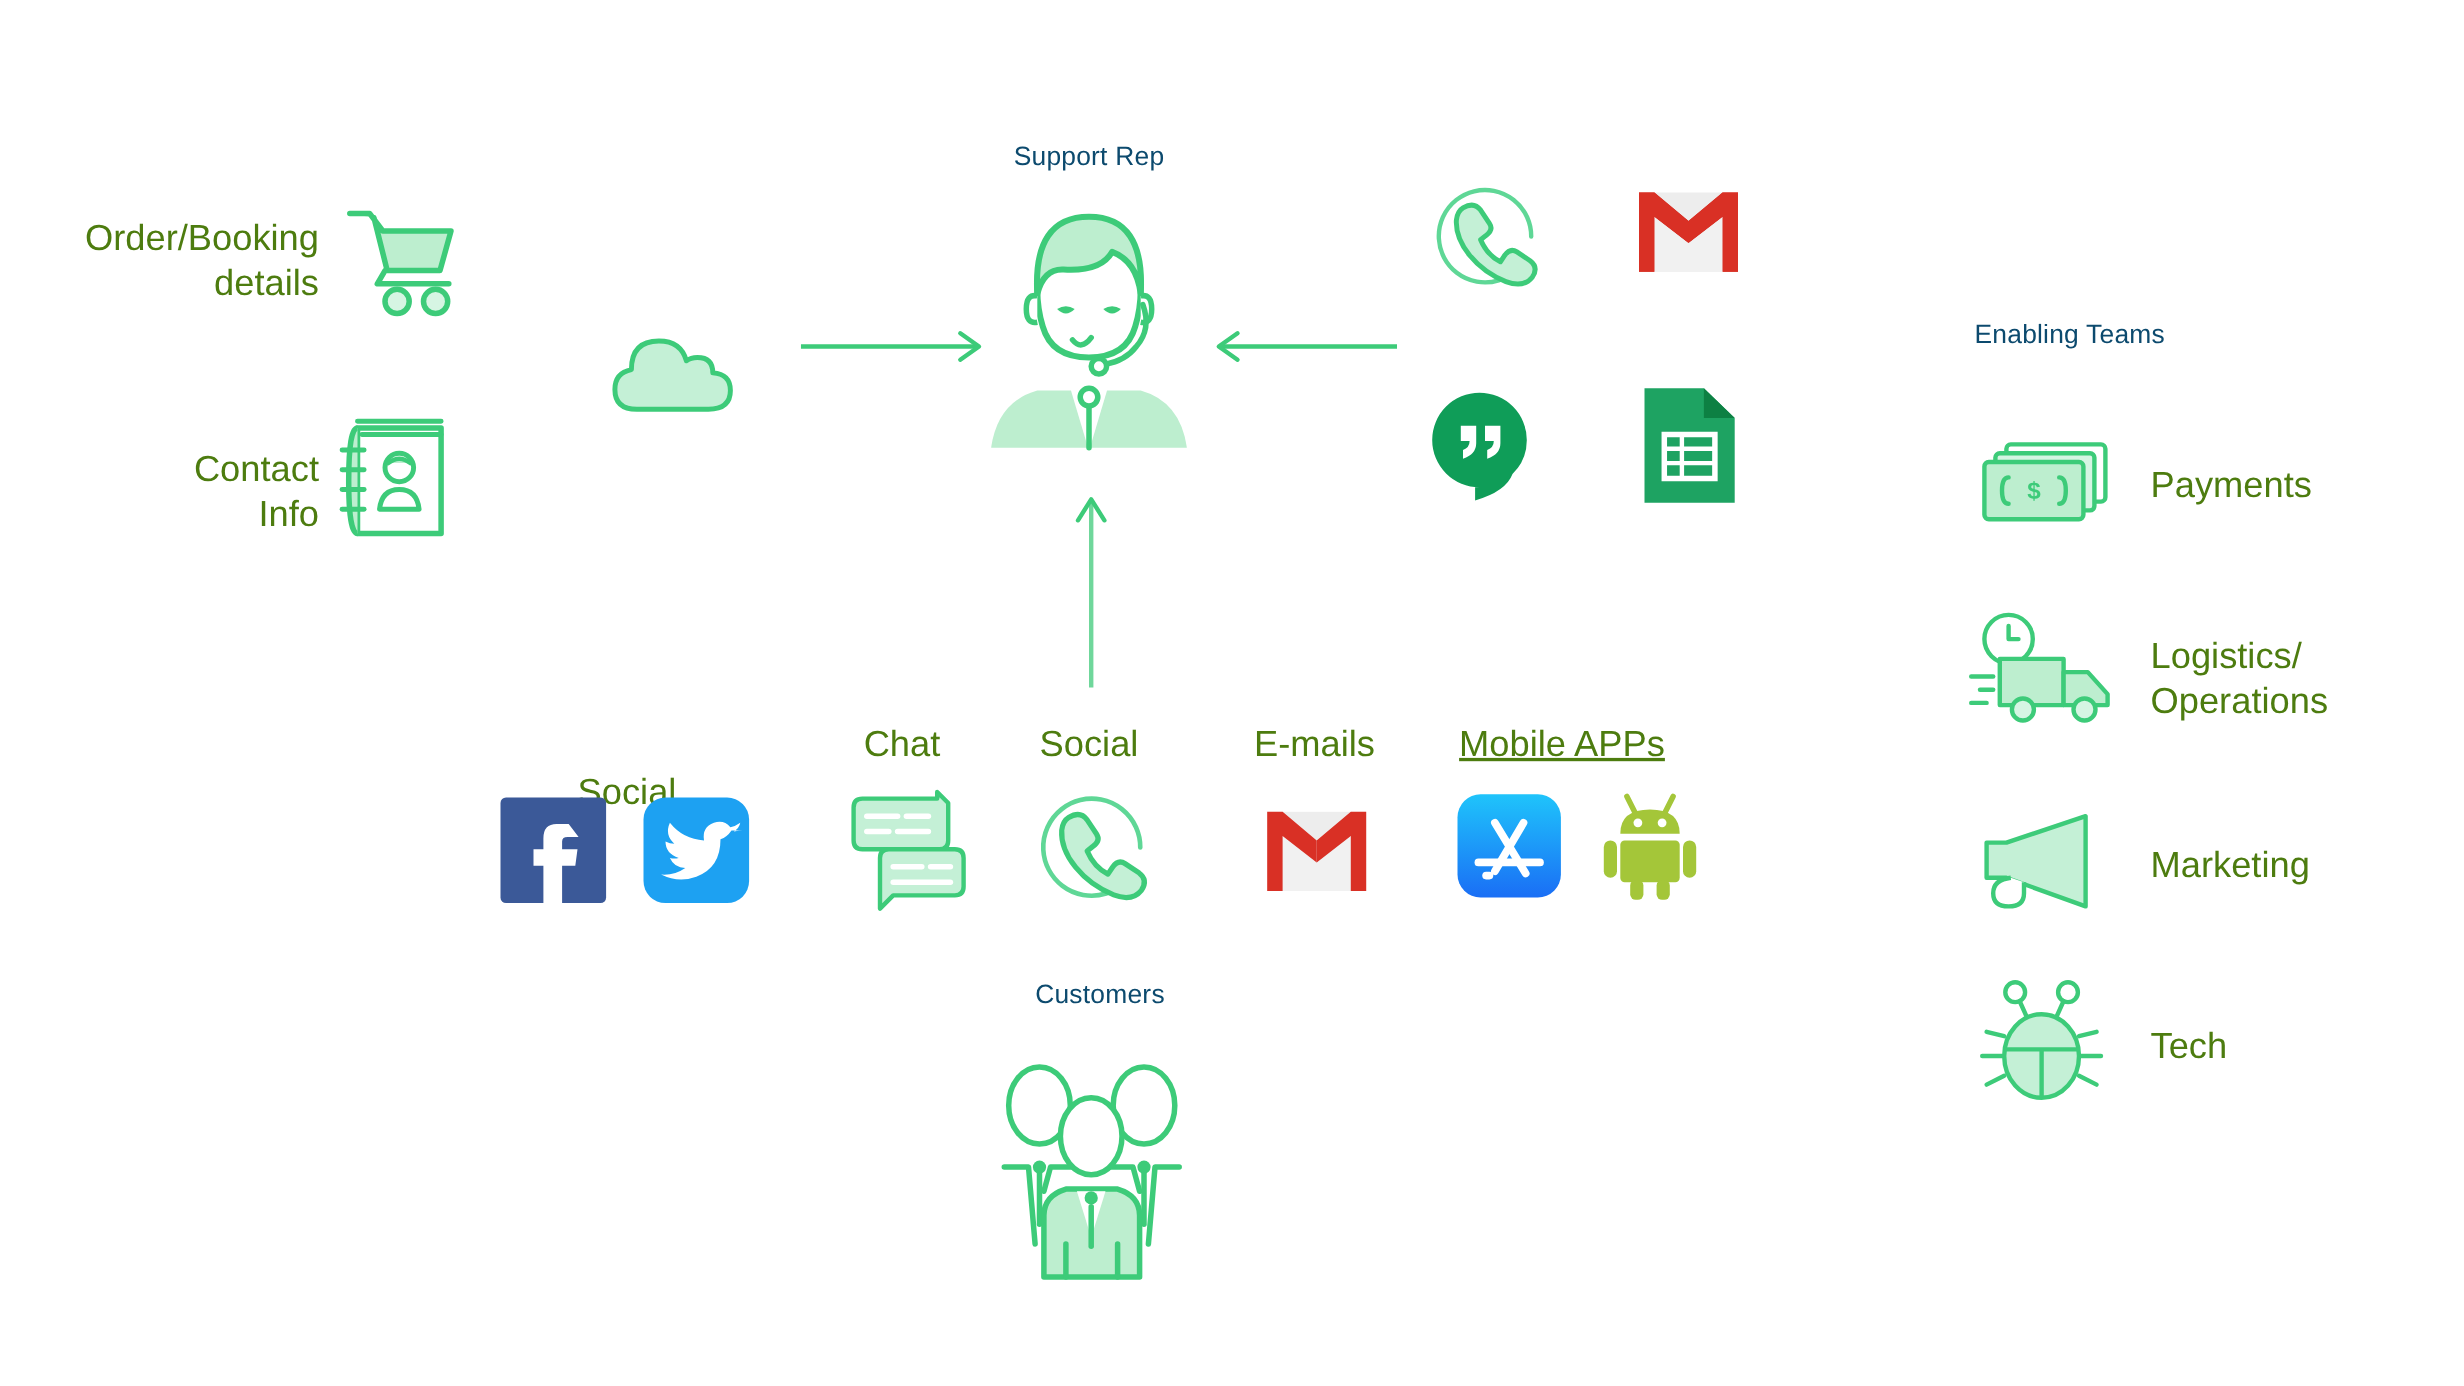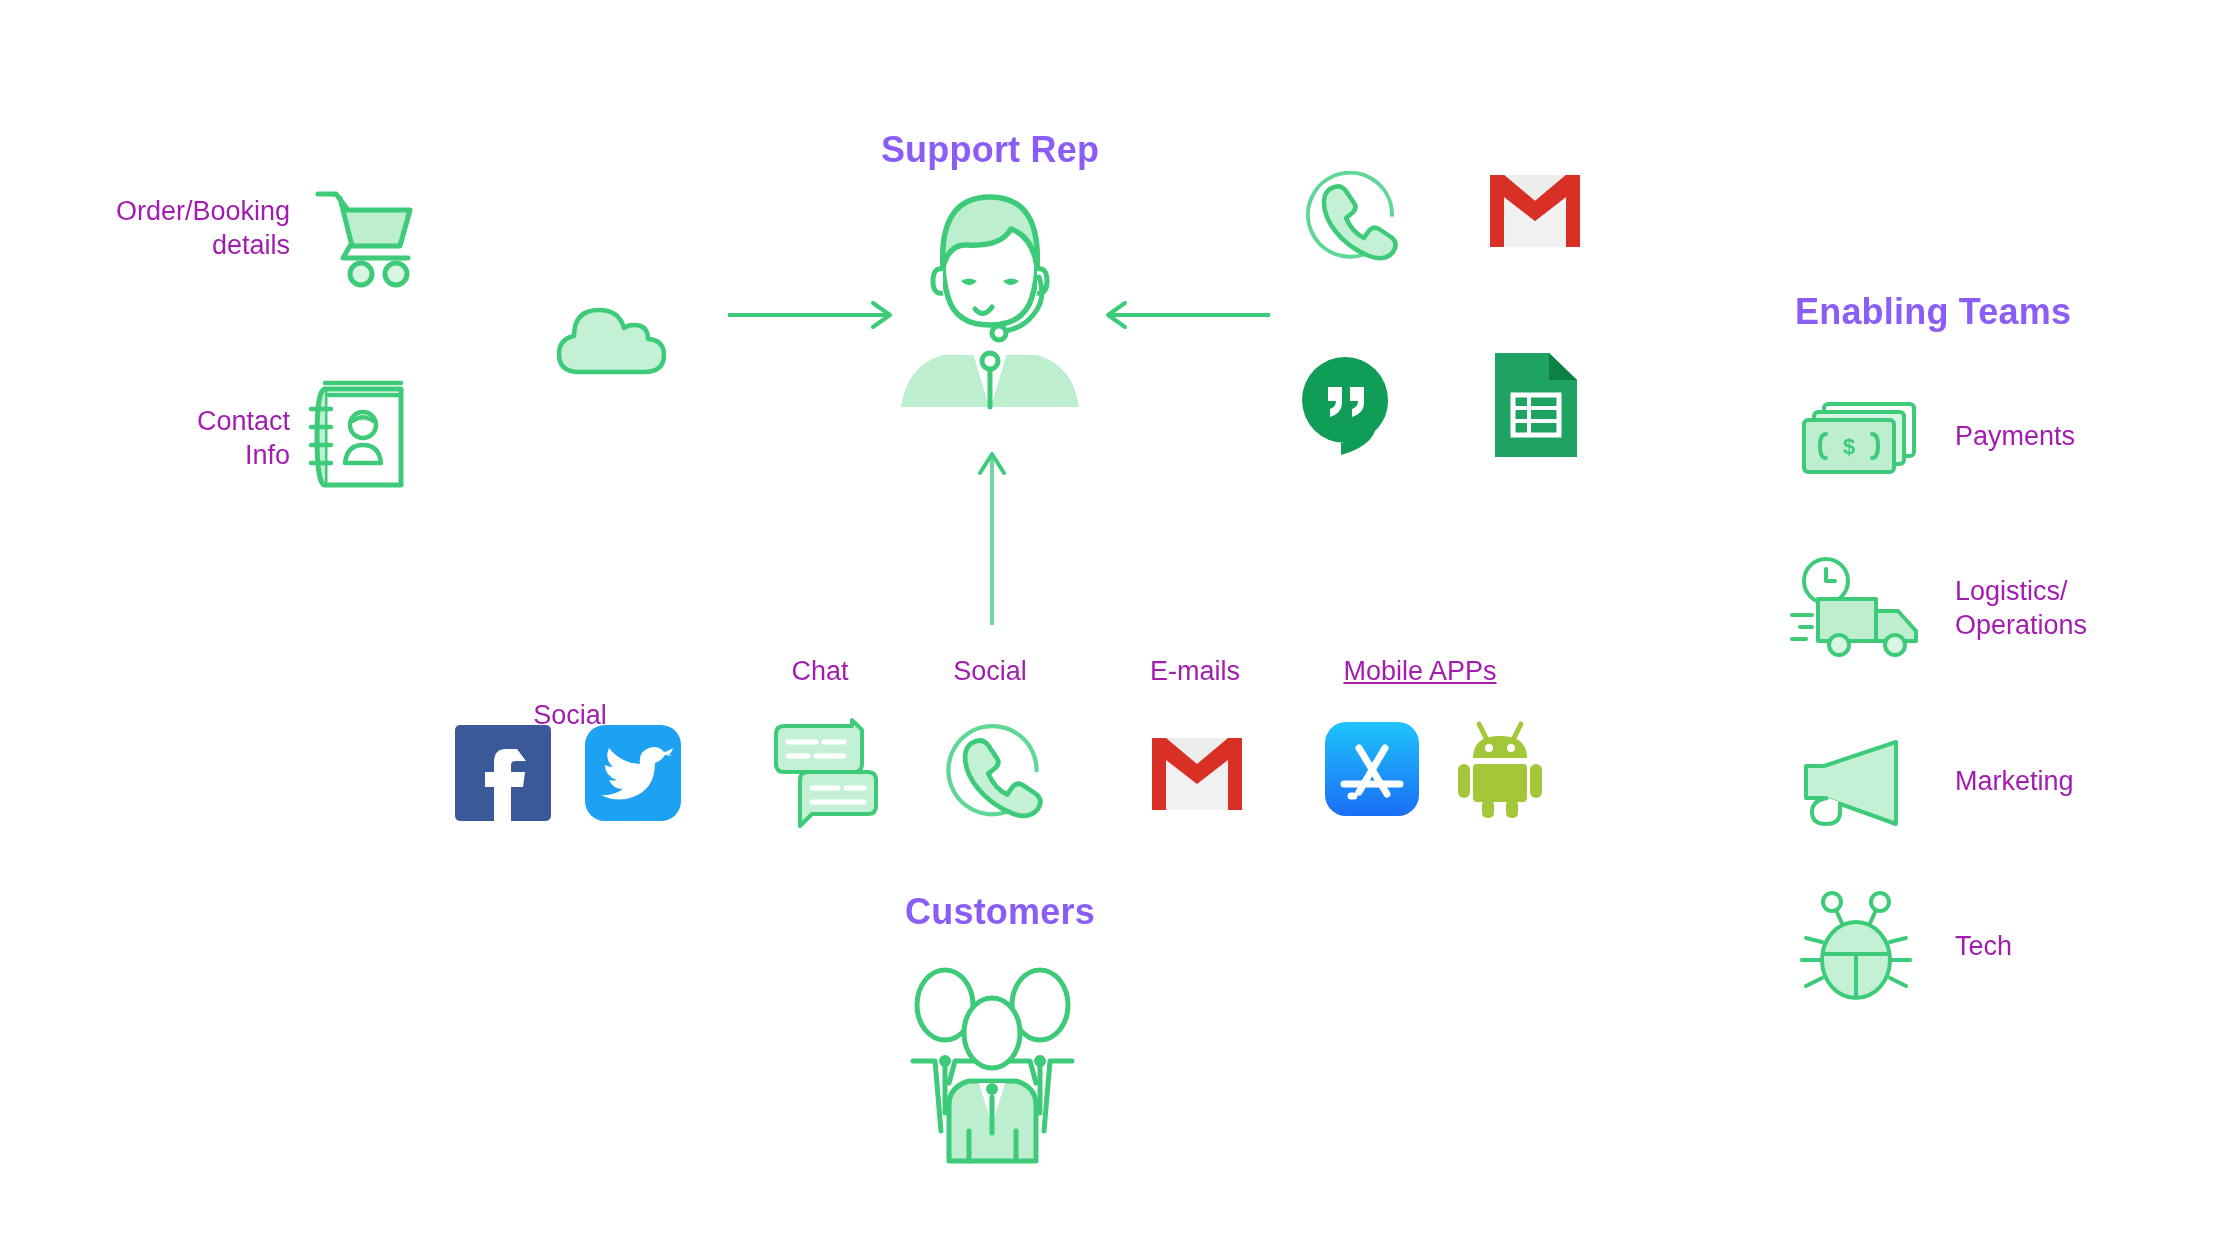--- a/index.html
+++ b/index.html
@@ -17,31 +17,31 @@
   #canvas {
     position: relative;
     width: 2240px;
     height: 1260px;
     background: #ffffff;
   }
   .abs { position: absolute; }
 
   
   .lbl-bold {
-    font-weight: bold;
-    color: #8b5cf6;
-    font-size: 36px;
+    font-weight: normal;
+    color: #0c4a6e;
+    font-size: 24px;
     line-height: 1.22;
     letter-spacing: 0.2px;
     white-space: pre-line;
   }
   .lbl-plain {
     font-weight: normal;
-    color: #a21caf;
-    font-size: 27px;
+    color: #4d7c0f;
+    font-size: 33px;
     line-height: 1.25;
     white-space: pre-line;
   }
   .lbl-right { text-align: right; }
   .lbl-center { text-align: center; }
   .lbl-left { text-align: left; }
 
   
   .icon { display: block; }
   .icon svg { display: block; overflow: visible; }

